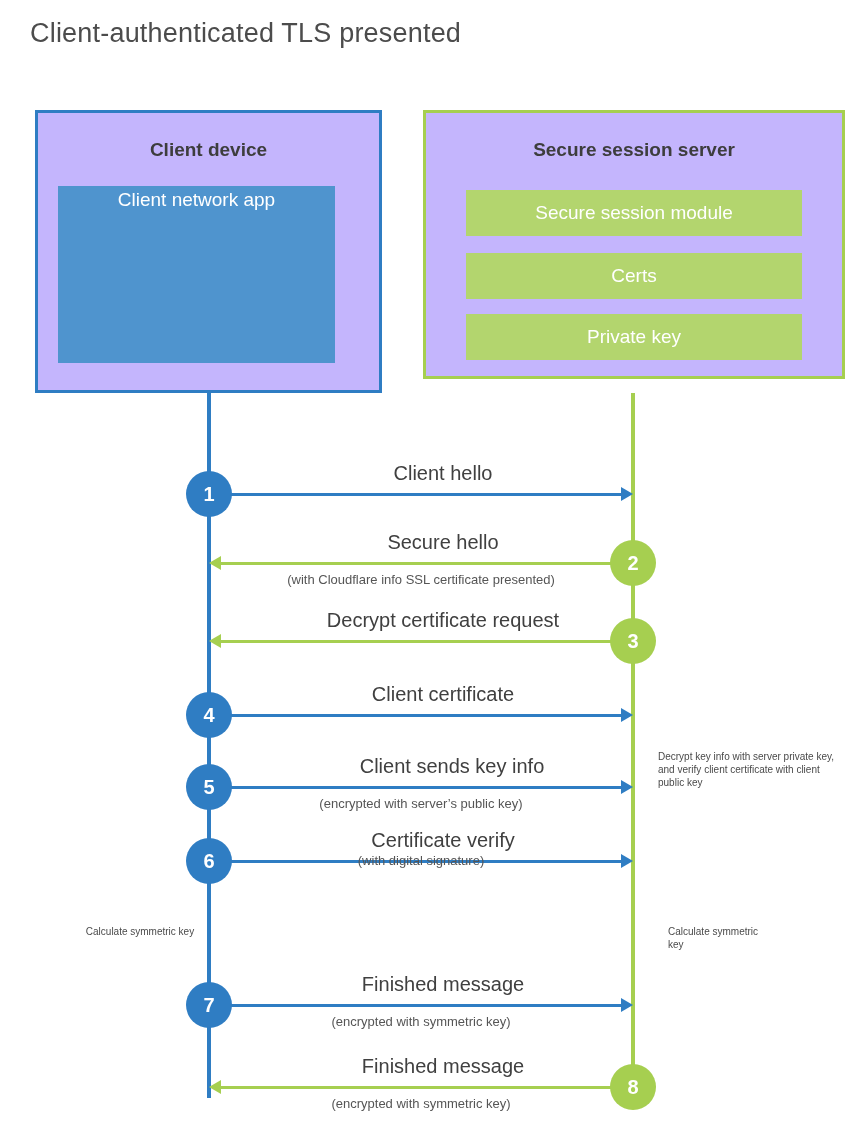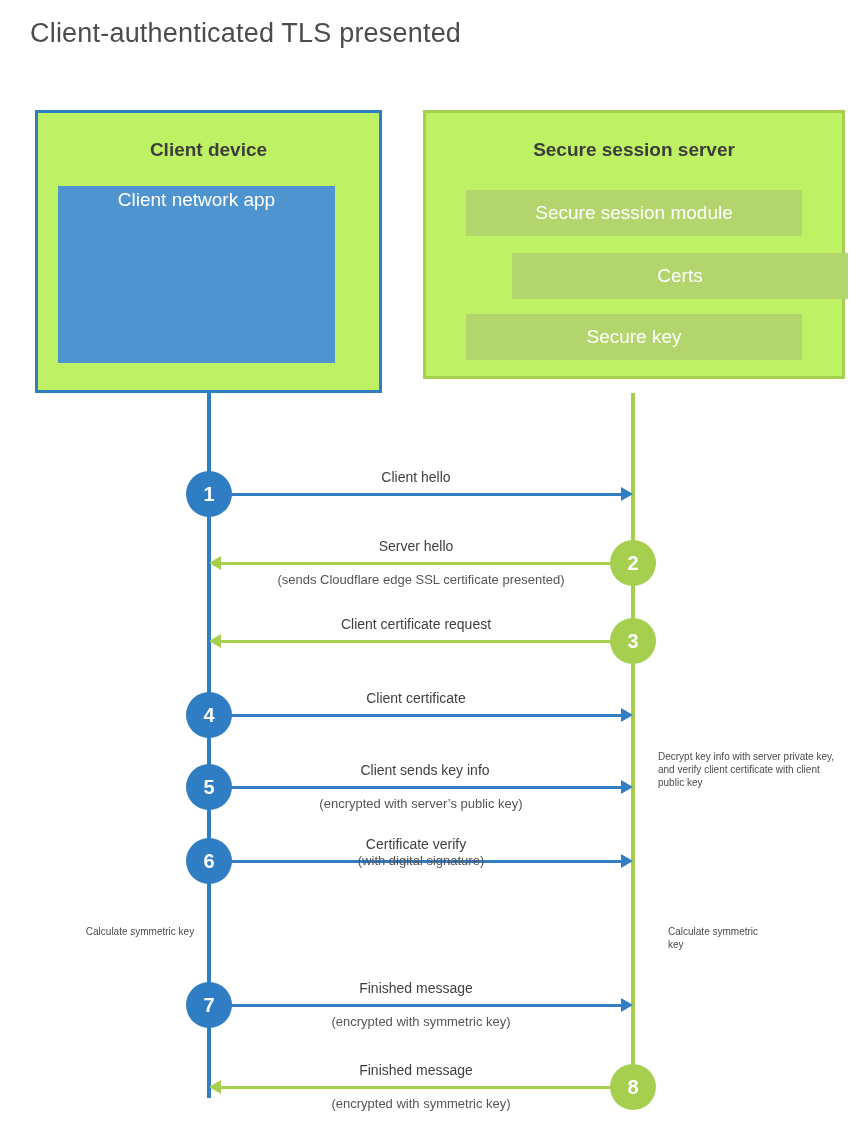--- a/index.html
+++ b/index.html
@@ -4,21 +4,21 @@
 <style>
   * { box-sizing: border-box; margin: 0; padding: 0; }
   body { background: #ffffff; font-family: "Liberation Sans", sans-serif; }
   .canvas { position: relative; width: 865px; height: 1146px; background: #ffffff; overflow: hidden; }
 
   .title {
     position: absolute; left: 30px; top: 18px;
     font-size: 27px; font-weight: 400; color: #4c4c4c; letter-spacing: 0.2px;
   }
 
-  .box { position: absolute; background: #bef264; border: 3px solid; }
+  .box { position: absolute; background: #c4b5fd; border: 3px solid; }
   .client-box { left: 35px; top: 110px; width: 347px; height: 283px; border-color: #2f7dc3; }
   .server-box { left: 423px; top: 110px; width: 422px; height: 269px; border-color: #a6cf50; }
   .box-title {
     position: absolute; left: 0; right: 0; top: 26px; text-align: center;
     font-size: 19px; font-weight: 700; color: #3d3d3d;
   }
 
   .app-box {
     position: absolute; left: 20px; top: 73px; width: 277px; height: 177px;
     background: #4f94ce; color: #fff;
@@ -27,40 +27,40 @@
   }
   .app-box .app-label { width: 170px; }
 
   .server-bar {
     position: absolute; left: 40px; width: 336px; height: 46px;
     background: #b3d56e; color: #fff;
     display: flex; align-items: center; justify-content: center;
     font-size: 19px;
   }
   .bar-0 { top: 77px; }
-  .bar-1 { top: 140px; margin-left: 46px; }
+  .bar-1 { top: 140px; }
   .bar-2 { top: 201px; }
 
   .vline { position: absolute; width: 4px; top: 393px; }
   .vline-client { left: 207px; height: 705px; background: #2f7dc3; }
   .vline-server { left: 631px; height: 700px; background: #a6cf50; }
 
   .arrow-line { position: absolute; height: 3px; }
   .arrow-head {
     position: absolute; width: 0; height: 0;
     border-top: 7px solid transparent; border-bottom: 7px solid transparent;
   }
   .step-circle {
     position: absolute; width: 46px; height: 46px; border-radius: 50%;
     color: #fff; font-weight: 700; font-size: 20px;
     display: flex; align-items: center; justify-content: center;
   }
   .step-label {
-    position: absolute; left: 416px; transform: translate(-50%, -100%);
-    font-size: 14px; color: #404040; white-space: nowrap;
+    position: absolute; left: 443px; transform: translate(-50%, -100%);
+    font-size: 20px; color: #404040; white-space: nowrap;
   }
   .step-sublabel {
     position: absolute; left: 421px; transform: translateX(-50%);
     font-size: 13px; color: #555555; white-space: nowrap;
   }
 
   .note {
     position: absolute; font-size: 10px; color: #4a4a4a; line-height: 1.28;
   }
   .note-decrypt { left: 658px; top: 751px; width: 178px; }
@@ -78,40 +78,40 @@
     <div class="box-title">Client device</div>
     <div class="app-box">
       <div class="app-label">Client network app</div>
     </div>
   </div>
 
   <div class="box server-box">
     <div class="box-title">Secure session server</div>
     <div class="server-bar bar-0">Secure session module</div>
     <div class="server-bar bar-1">Certs</div>
-    <div class="server-bar bar-2">Secure key</div>
+    <div class="server-bar bar-2">Private key</div>
   </div>
 
   <div class="vline vline-client"></div>
   <div class="vline vline-server"></div>
 
   <div>
       <div class="arrow-line" style="background: rgb(47, 125, 195); top: 493px; width: 412px; left: 209px;"></div>
       <div class="arrow-head" style="top: 487px; left: 621px; border-left: 12px solid rgb(47, 125, 195);"></div>
       <div class="step-circle" style="background: rgb(47, 125, 195); left: 186px; top: 471px;">1</div>
       <div class="step-label" style="top: 485px;">Client hello</div>
       <div class="arrow-line" style="background: rgb(166, 207, 80); top: 562px; width: 412px; left: 221px;"></div>
       <div class="arrow-head" style="top: 556px; left: 209px; border-right: 12px solid rgb(166, 207, 80);"></div>
       <div class="step-circle" style="background: rgb(166, 207, 80); left: 610px; top: 540px;">2</div>
-      <div class="step-label" style="top: 554px;">Server hello</div>
-      <div class="step-sublabel" style="top: 572px;">(sends Cloudflare edge SSL certificate presented)</div>
+      <div class="step-label" style="top: 554px;">Secure hello</div>
+      <div class="step-sublabel" style="top: 572px;">(with Cloudflare info SSL certificate presented)</div>
       <div class="arrow-line" style="background: rgb(166, 207, 80); top: 640px; width: 412px; left: 221px;"></div>
       <div class="arrow-head" style="top: 634px; left: 209px; border-right: 12px solid rgb(166, 207, 80);"></div>
       <div class="step-circle" style="background: rgb(166, 207, 80); left: 610px; top: 618px;">3</div>
-      <div class="step-label" style="top: 632px;">Client certificate request</div>
+      <div class="step-label" style="top: 632px;">Decrypt certificate request</div>
       <div class="arrow-line" style="background: rgb(47, 125, 195); top: 714px; width: 412px; left: 209px;"></div>
       <div class="arrow-head" style="top: 708px; left: 621px; border-left: 12px solid rgb(47, 125, 195);"></div>
       <div class="step-circle" style="background: rgb(47, 125, 195); left: 186px; top: 692px;">4</div>
       <div class="step-label" style="top: 706px;">Client certificate</div>
       <div class="arrow-line" style="background: rgb(47, 125, 195); top: 786px; width: 412px; left: 209px;"></div>
       <div class="arrow-head" style="top: 780px; left: 621px; border-left: 12px solid rgb(47, 125, 195);"></div>
       <div class="step-circle" style="background: rgb(47, 125, 195); left: 186px; top: 764px;">5</div>
       <div class="step-label" style="top: 778px; margin-left: 9px;">Client sends key info</div>
       <div class="step-sublabel" style="top: 796px;">(encrypted with server’s public key)</div>
       <div class="arrow-line" style="background: rgb(47, 125, 195); top: 860px; width: 412px; left: 209px;"></div>

